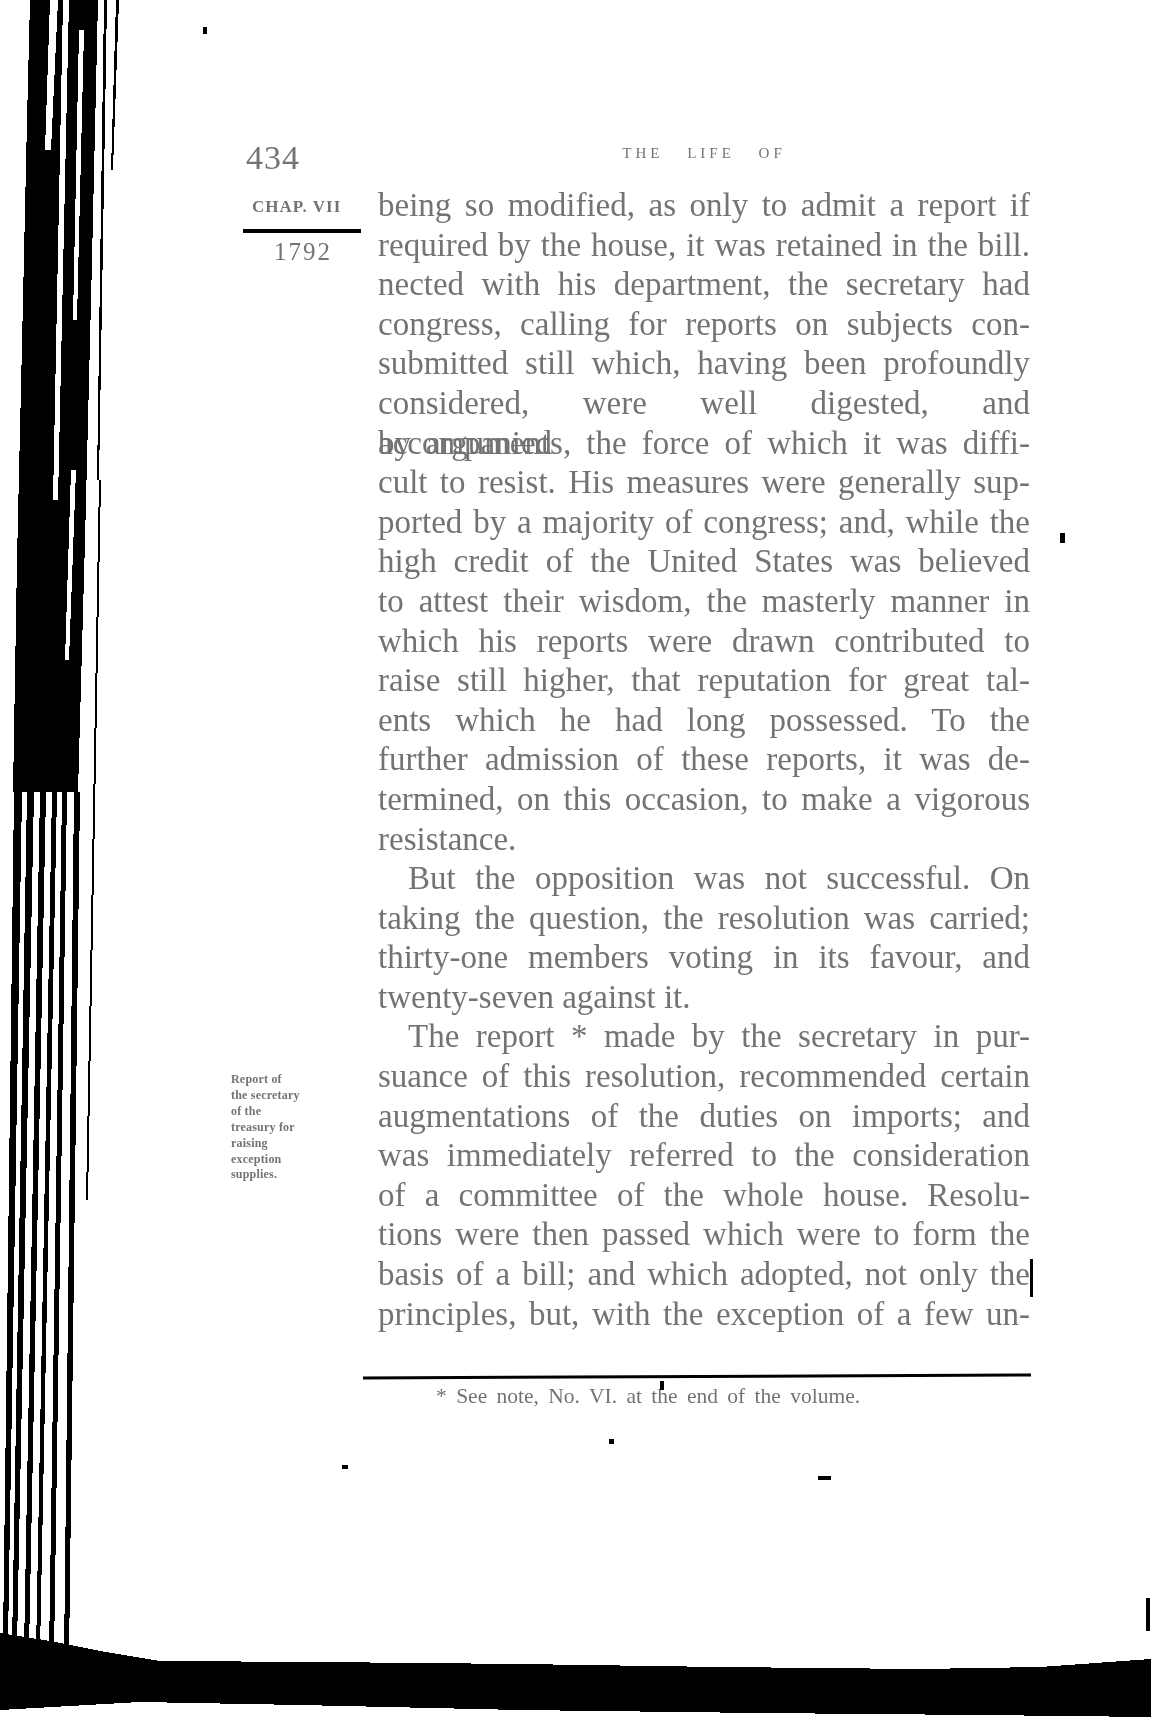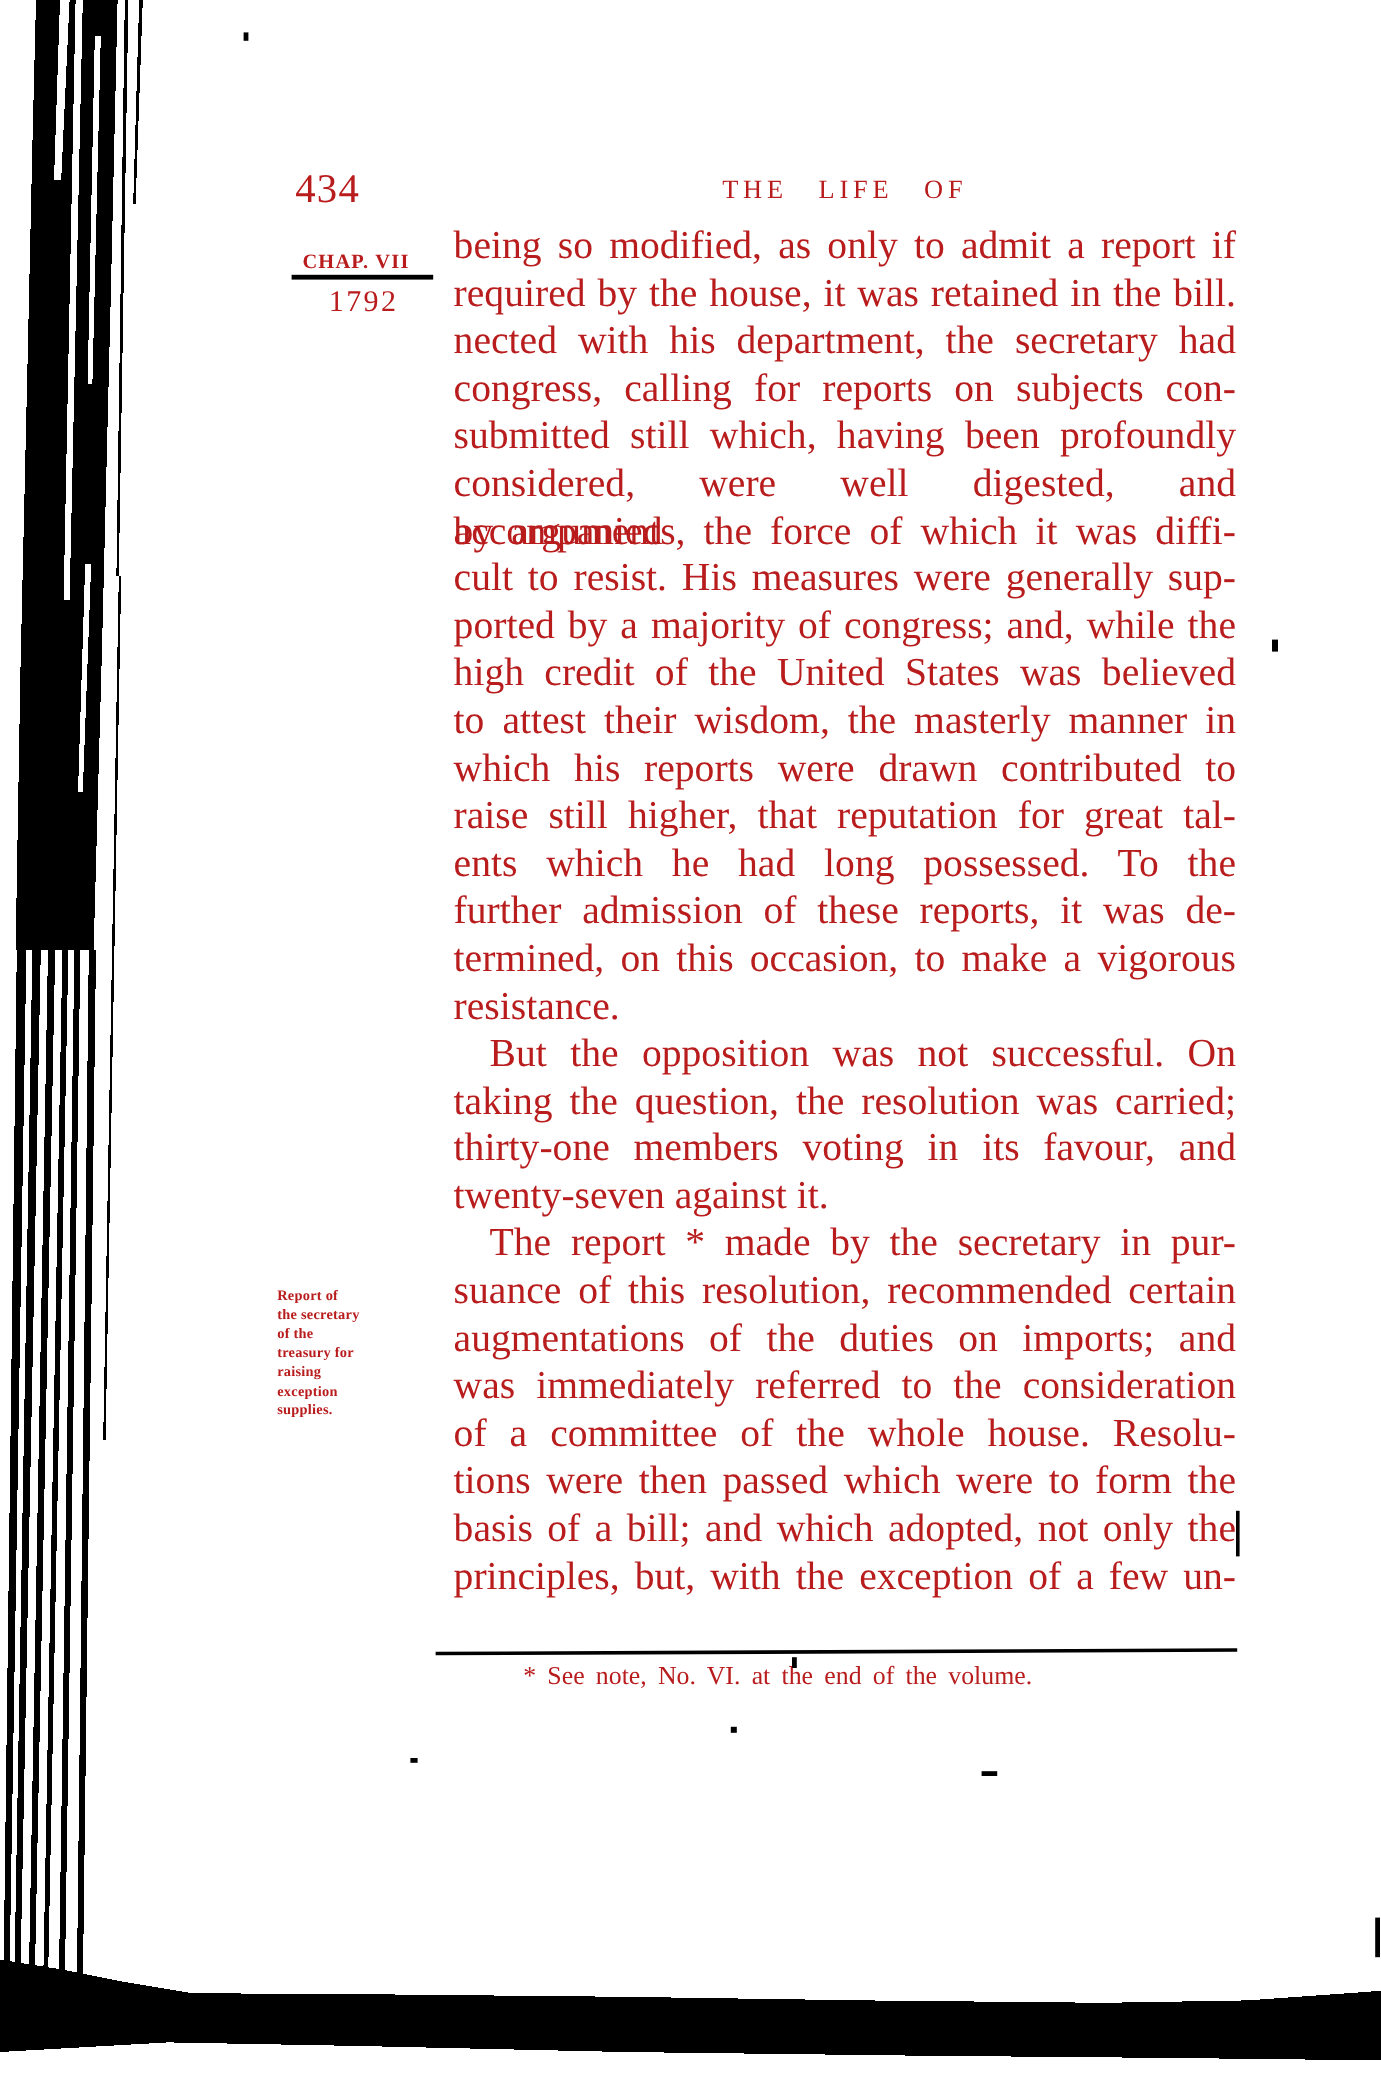--- a/index.html
+++ b/index.html
@@ -1,23 +1,23 @@
 <!DOCTYPE html>
 <html><head>
 <meta charset="utf-8">
 <style>
   html,body{margin:0;padding:0;background:#fff;}
   .page{position:relative;width:1151px;height:1735px;background:#ffffff;overflow:hidden;
-        font-family:"Liberation Serif","DejaVu Serif",serif;color:#b91c1c;}
+        font-family:"Liberation Serif","DejaVu Serif",serif;color:#737373;}
   .scan-left{position:absolute;left:0;top:0;}
   .scan-bottom{position:absolute;left:0;top:1615px;}
   .page-number{position:absolute;left:246px;top:139px;font-size:34px;letter-spacing:1px;}
   .running-title{position:absolute;left:378px;top:145px;width:652px;text-align:center;
-                 font-size:22px;letter-spacing:4px;word-spacing:16px;}
-  .chapter-label{position:absolute;left:252px;top:197px;font-size:17px;font-weight:bold;letter-spacing:1px;margin-top:11px;}
+                 font-size:15px;letter-spacing:4px;word-spacing:16px;}
+  .chapter-label{position:absolute;left:252px;top:197px;font-size:17px;font-weight:bold;letter-spacing:1px;}
   .chapter-rule{position:absolute;left:243px;top:229px;width:118px;height:4px;background:#000;}
   .year-label{position:absolute;left:274px;top:238px;font-size:25px;letter-spacing:2px;}
   .side-note{position:absolute;left:231px;top:1072px;width:125px;font-size:12px;
              font-weight:bold;line-height:15.9px;letter-spacing:.2px;}
   .body-block{position:absolute;left:378px;top:186px;width:652px;}
   .bl{height:39.6px;line-height:39.6px;font-size:33px;text-align:justify;text-align-last:justify;}
   .bl.end{text-align:left;text-align-last:auto;}
   .bl.ind{text-indent:30px;}
   .footnote-rule{position:absolute;left:363px;top:1375px;width:668px;height:3px;background:#000;
                  transform:rotate(-0.25deg);}

